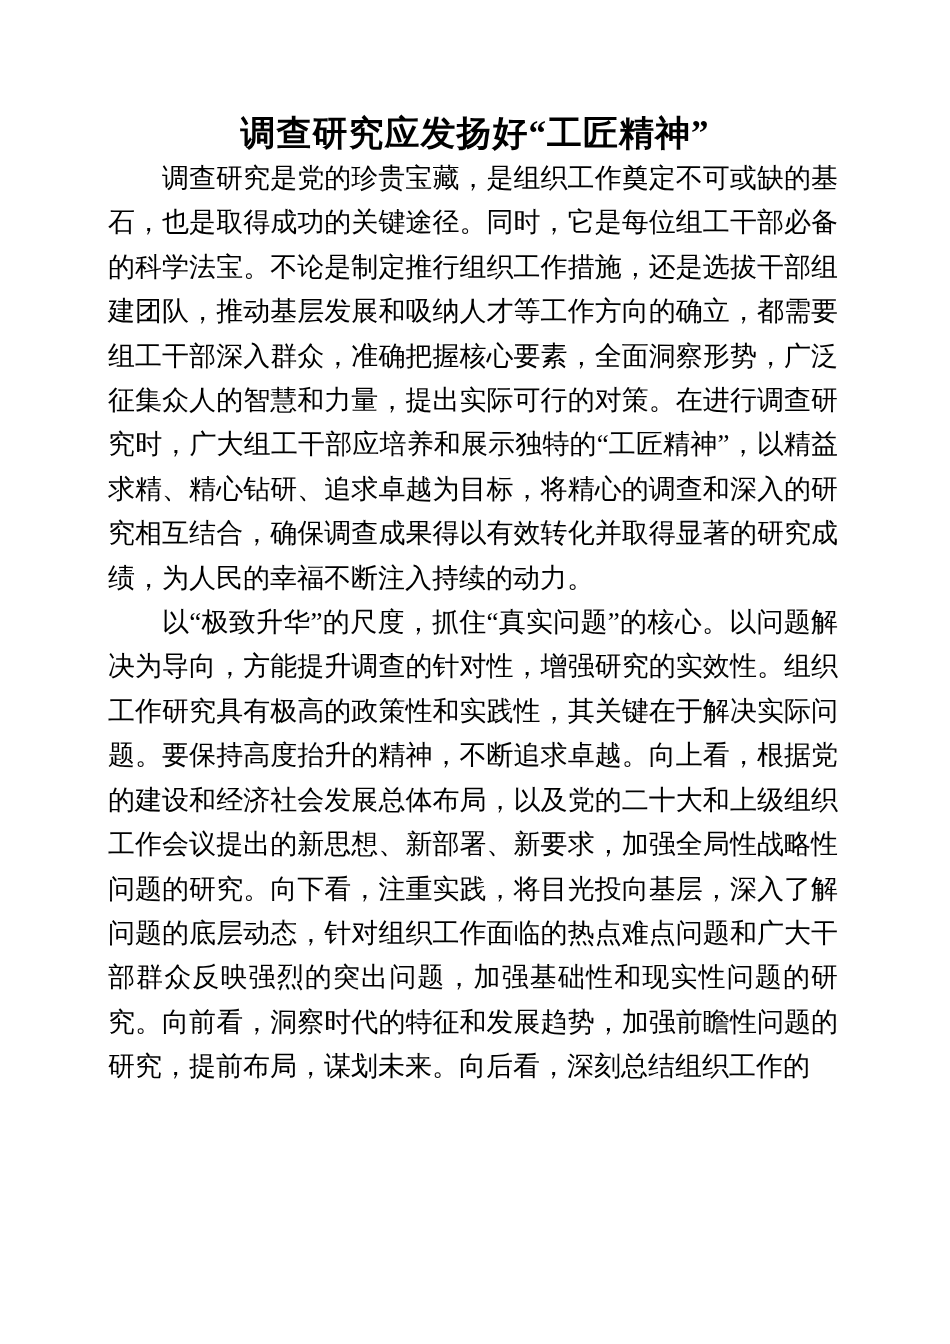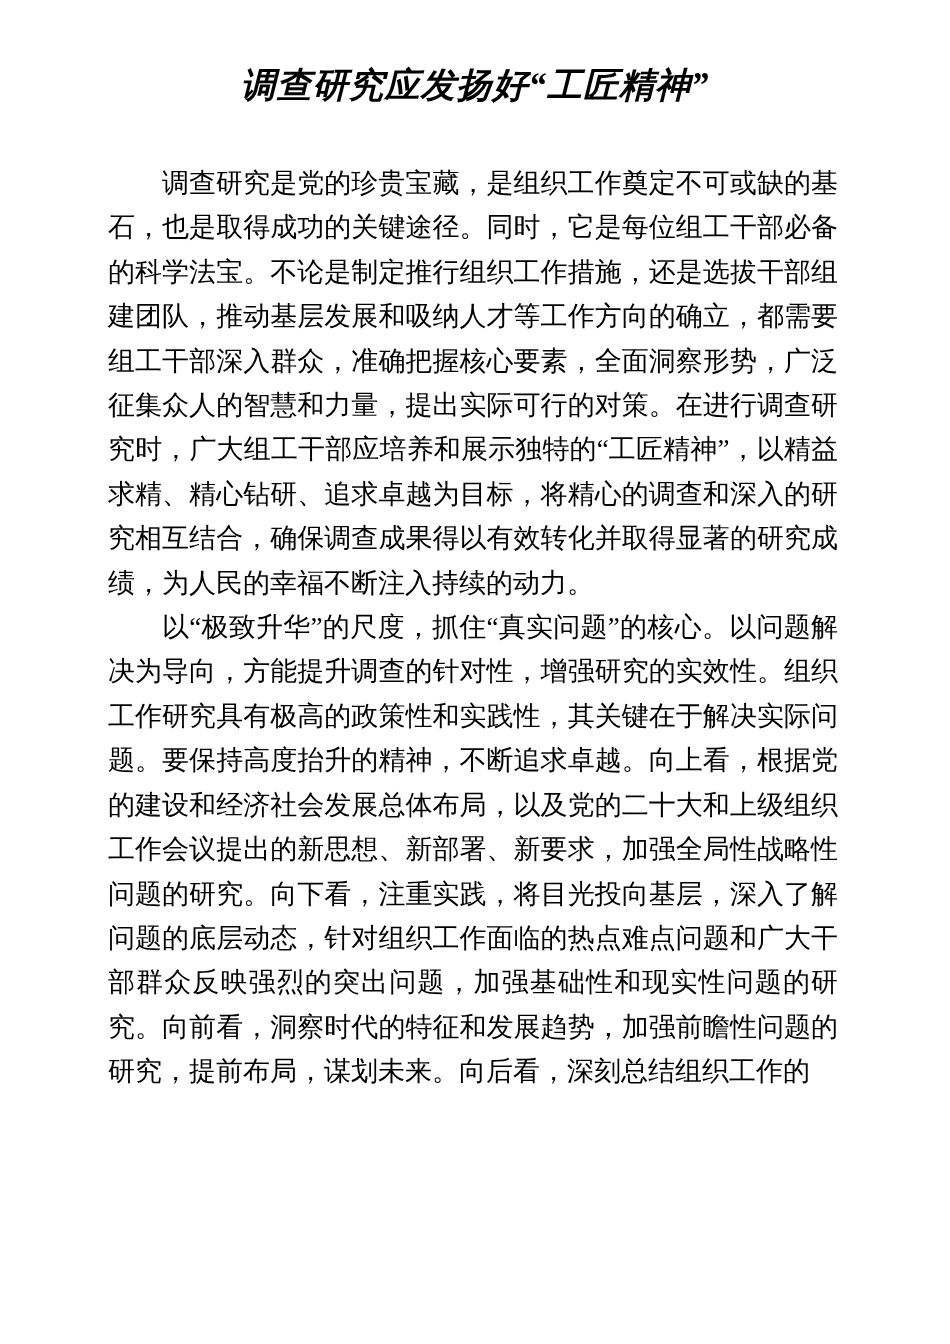--- a/index.html
+++ b/index.html
@@ -10,32 +10,30 @@
   .page {
     position: relative;
     width: 950px;
     height: 1344px;
     background: #ffffff;
     overflow: hidden;
     color: #000000;
   }
   .doc-title {
     margin: 0;
-    padding-top: 64px;
+    padding-top: 112px;
     text-align: center;
     font-family: "Liberation Serif", "DejaVu Serif", serif;
     font-weight: 700;
     font-size: 35px;
     line-height: 44px;
     letter-spacing: 1px;
     color: #000000;
-    font-style: italic;
   }
   .doc-body {
-    margin-top: 53px;
     padding-left: 108px;
     padding-right: 112px;
     font-family: "Liberation Serif", "DejaVu Serif", serif;
     font-size: 27px;
     line-height: 44.4px;
     text-align: justify;
     color: #000000;
   }
   .doc-body p {
     margin: 0;

